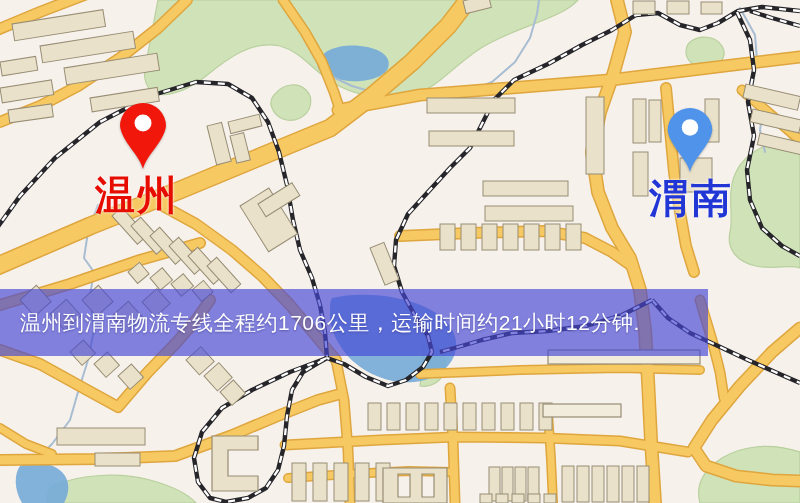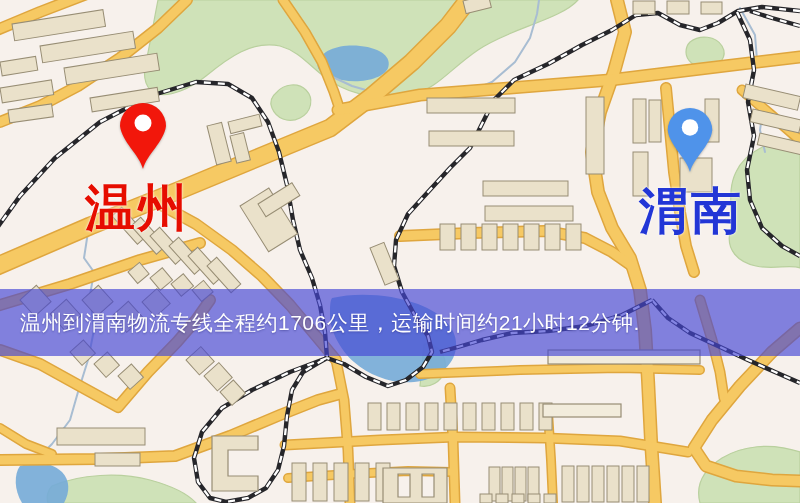--- a/index.html
+++ b/index.html
@@ -6,26 +6,26 @@
   *{box-sizing:border-box;}
   #stage{
     position:relative;width:800px;height:503px;overflow:hidden;
     font-family:"Liberation Sans","DejaVu Sans",sans-serif;
     background:#f7f1ec;
   }
   #mapsvg{position:absolute;left:0;top:0;width:800px;height:503px;display:block;}
   .marker{position:absolute;width:132px;display:flex;flex-direction:column;align-items:center;pointer-events:none;}
   .pin-svg{display:block;filter:drop-shadow(0 1px 1px rgba(0,0,0,.25));}
   .marker-label{
-    font-size:50px;font-weight:bold;line-height:1.0;white-space:nowrap;
-    letter-spacing:2px;margin-top:12px;
+    font-size:40px;font-weight:bold;line-height:1.0;white-space:nowrap;
+    letter-spacing:2px;margin-top:4px;
     text-shadow:0 0 3px rgba(255,255,255,.85), 0 0 1px rgba(255,255,255,.9);
   }
   #banner{
-    position:absolute;left:0;width:800px;display:flex;align-items:center;
+    position:absolute;left:0;width:708px;display:flex;align-items:center;
   }
   #banner .banner-text{
     color:#fff;font-size:21px;letter-spacing:.5px;white-space:nowrap;
     text-shadow:0 1px 2px rgba(40,40,120,.45);
   }
 </style>
 </head>
 <body>
 
 <div id="stage">

